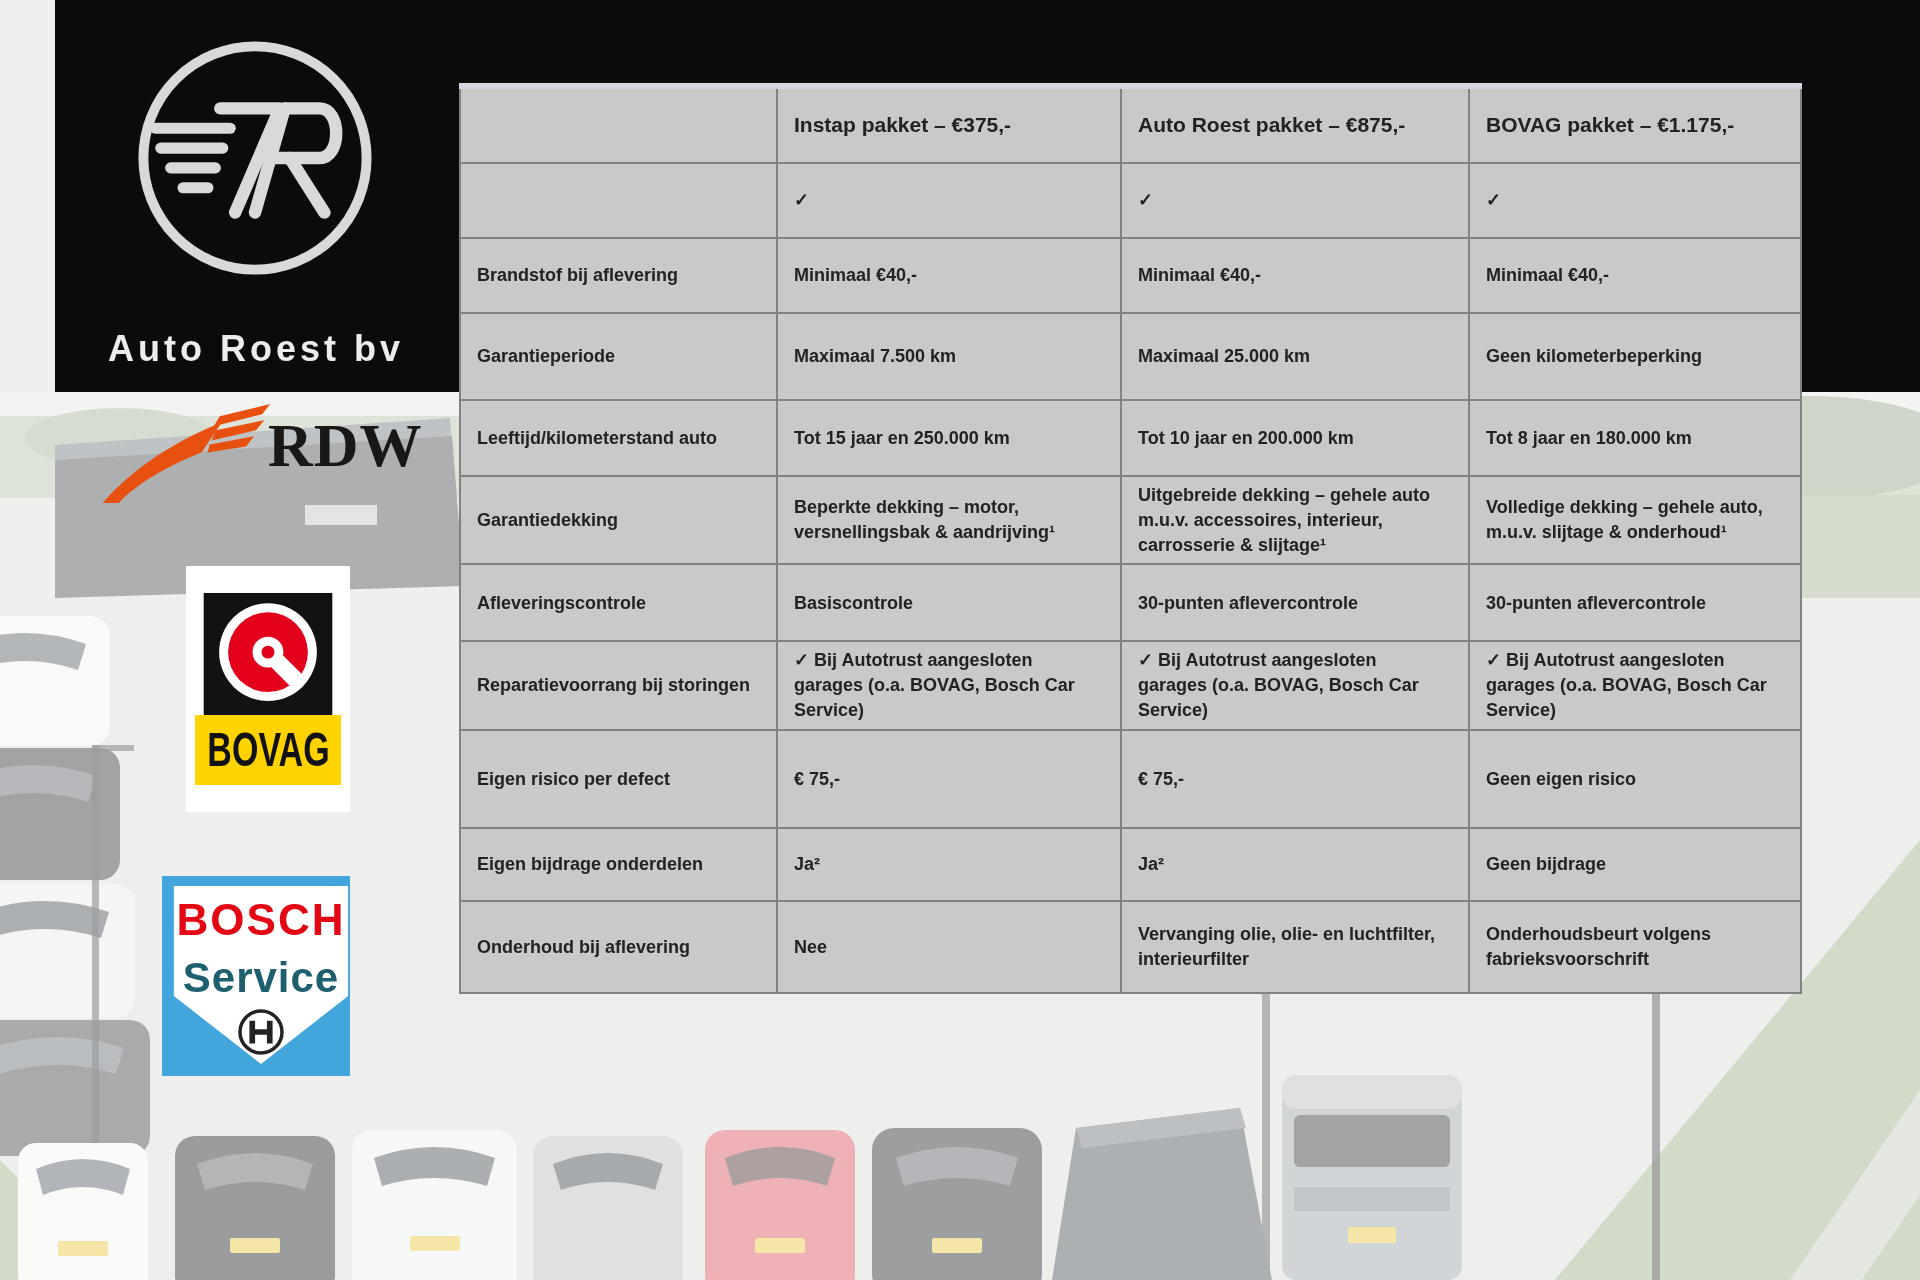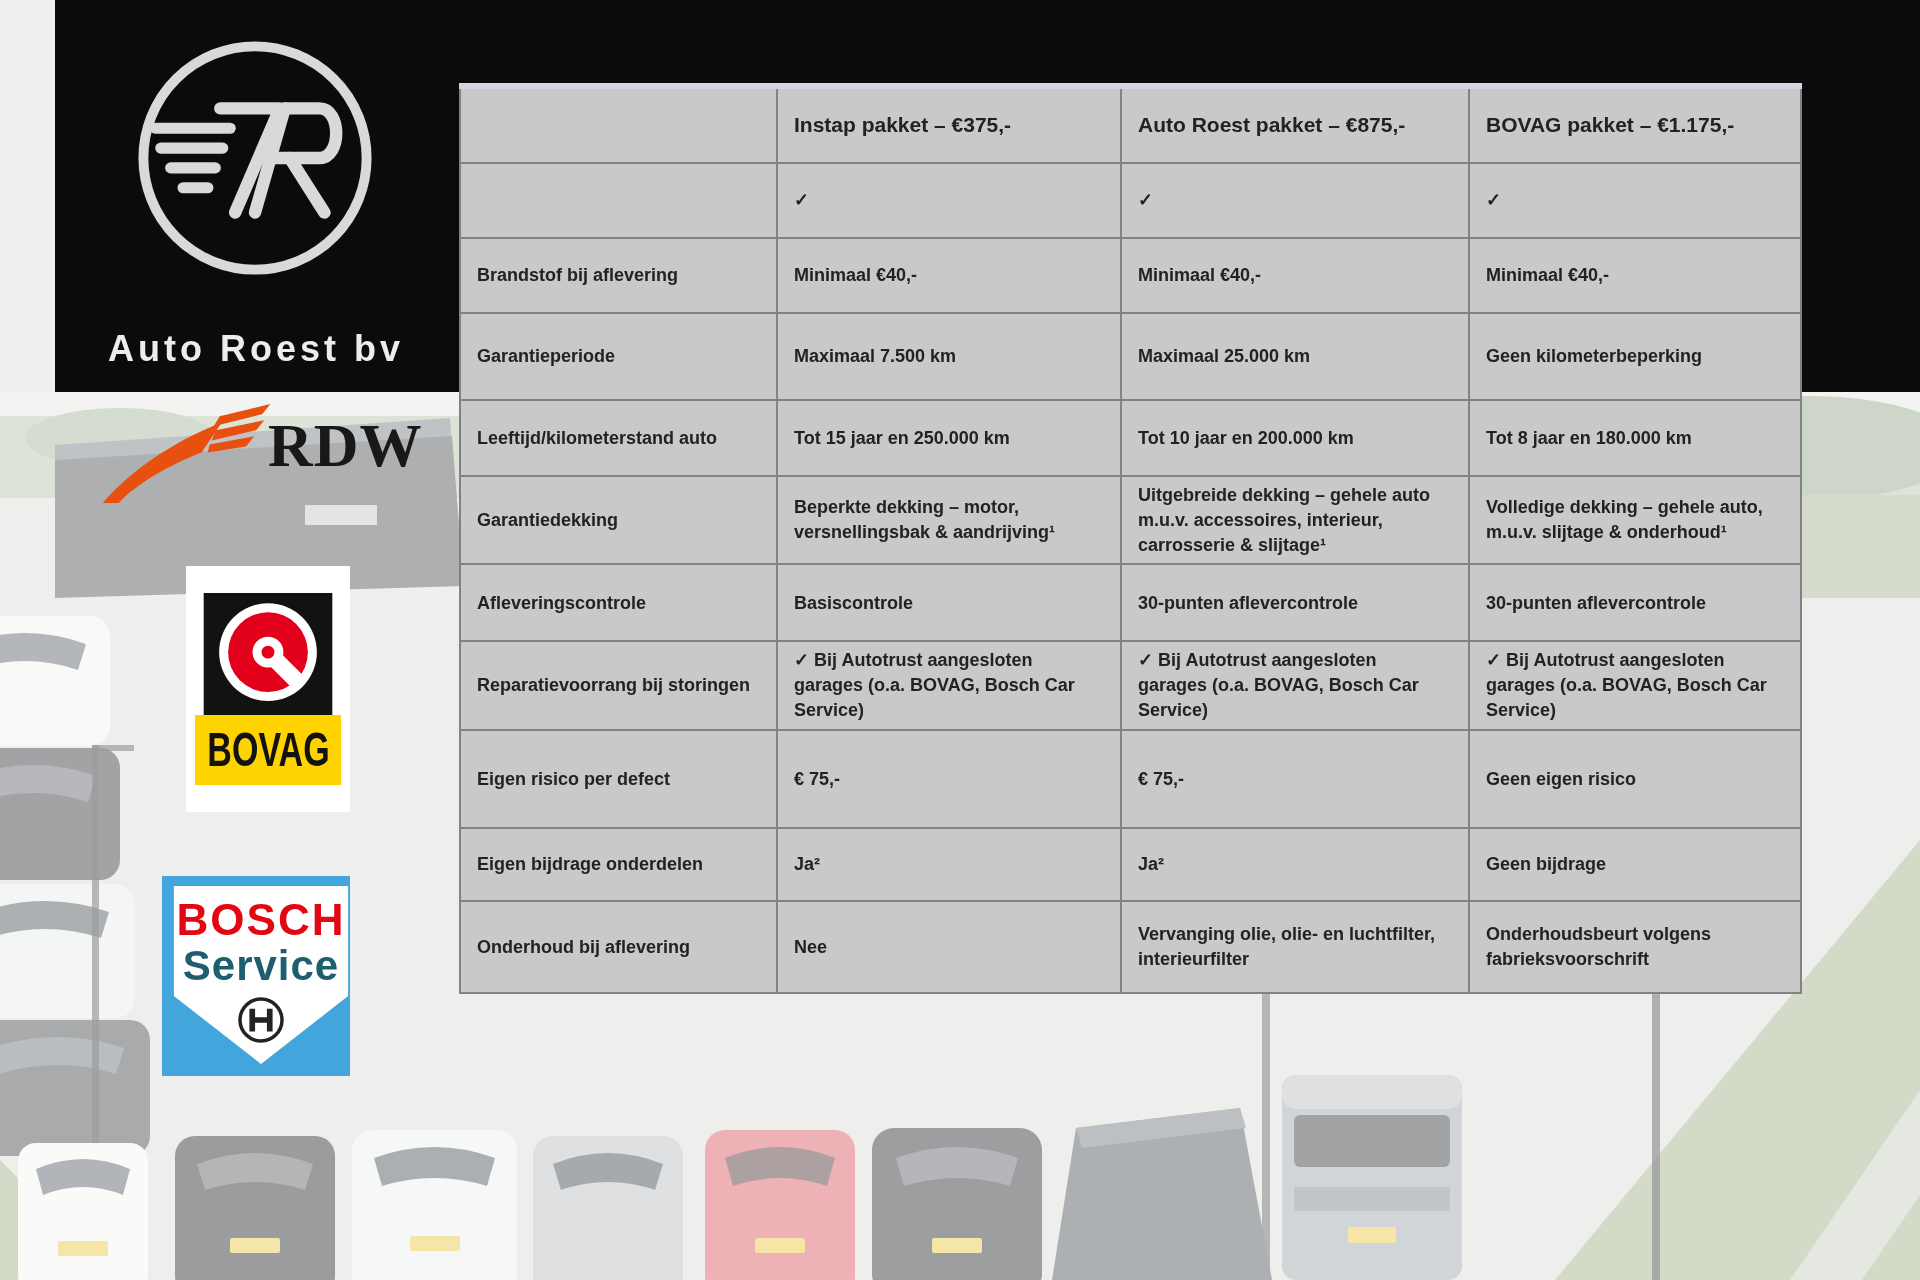--- a/index.html
+++ b/index.html
@@ -30,21 +30,21 @@
   .bovag-emblem{width:146px;height:140px;display:block;}
   .bovag-bottom{width:146px;height:80px;background:#ffd300;display:flex;align-items:center;justify-content:center;}
   .bovag-text{font-weight:700;font-size:37px;color:#121212;letter-spacing:0;
     transform:scale(0.92,1.3);transform-origin:center;}
 
   
   .bosch{position:absolute;left:162px;top:876px;width:188px;height:200px;background:#42a6dd;z-index:2;}
   .bosch-shield{position:absolute;left:0;top:0;width:198px;height:200px;background:#ffffff;
     clip-path:polygon(6% 5%,94% 5%,94% 60%,50% 94%,6% 60%);display:flex;flex-direction:column;align-items:center;}
   .bosch-line1{margin-top:22px;font-weight:700;font-size:44px;color:#e30613;letter-spacing:2px;line-height:1;}
-  .bosch-line2{margin-top:3px;font-weight:700;font-size:42px;color:#1d5f6e;letter-spacing:1px;line-height:1;}
+  .bosch-line2{margin-top:15px;font-weight:700;font-size:42px;color:#1d5f6e;letter-spacing:1px;line-height:1;}
   .bosch-armature{margin-top:5px;width:56px;height:56px;}
 
   
   .pkg-table{position:absolute;left:459px;top:83px;width:1341px;z-index:3;
     border-collapse:collapse;table-layout:fixed;background:#c9c9c9;
     border-top:6px solid #d8d3e1;}
   .pkg-table th,.pkg-table td{border:2px solid #828282;background:#c9c9c9;
     padding:6px 18px 6px 16px;text-align:left;vertical-align:middle;
     font-weight:700;font-size:18px;line-height:1.38;color:#222222;overflow:hidden;}
   .pkg-table thead th{font-size:21px;}

